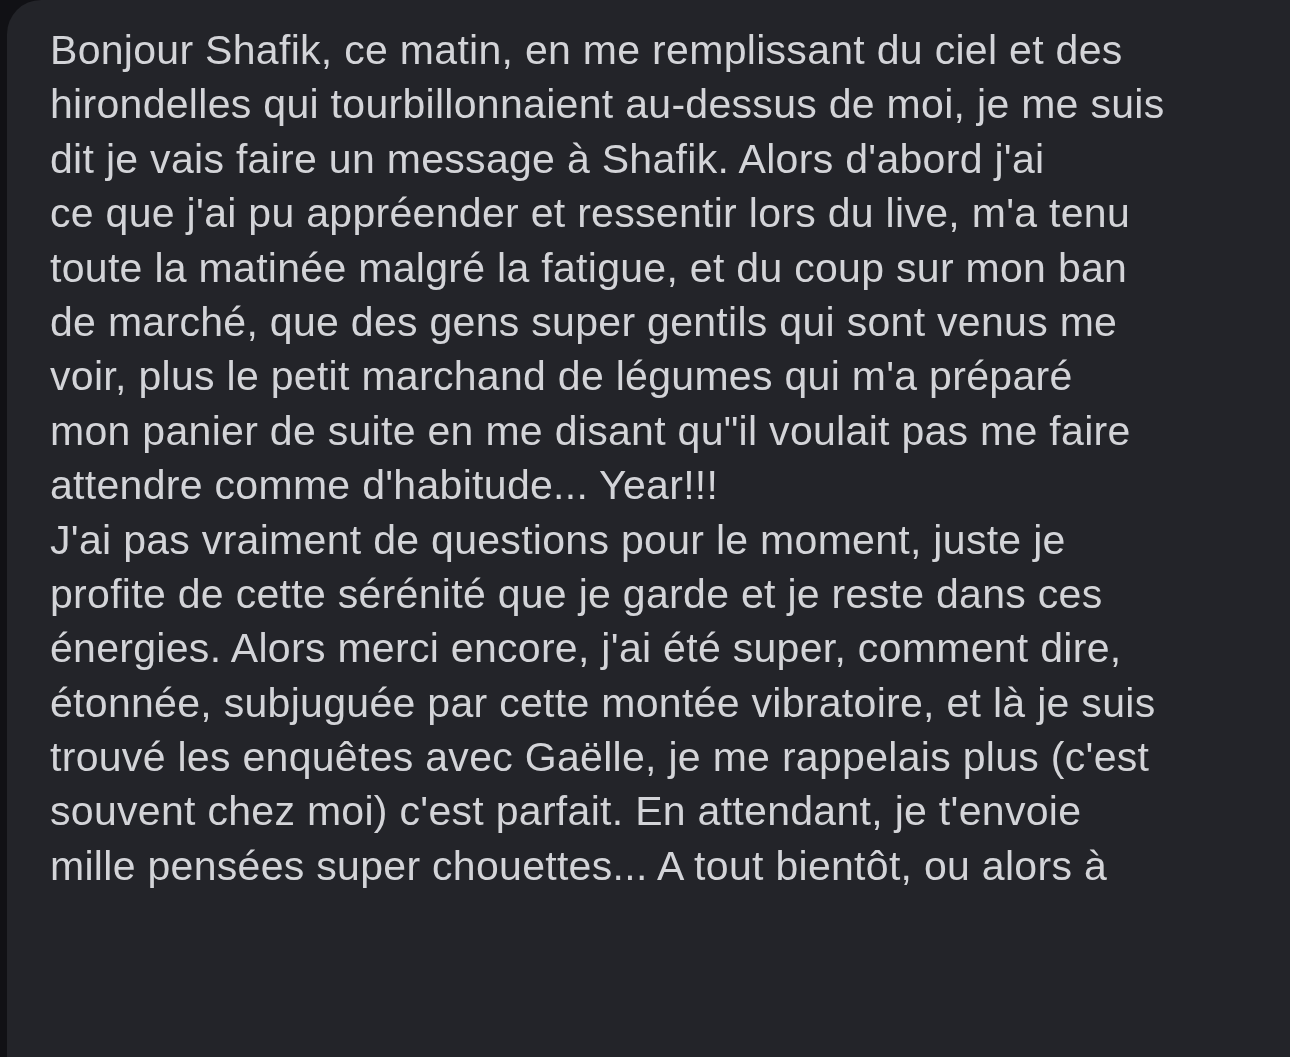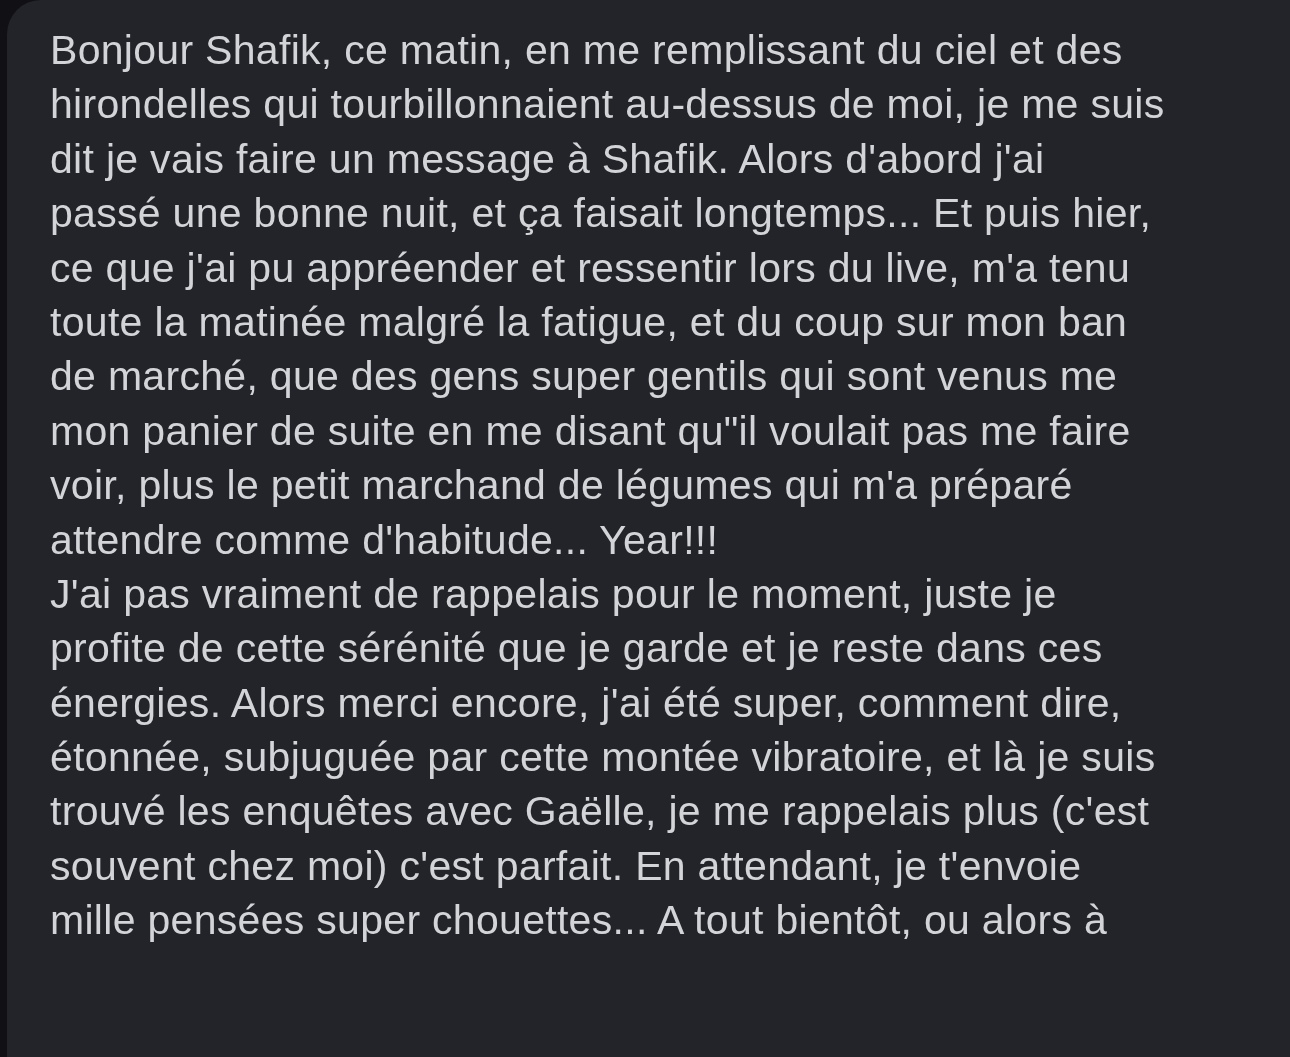--- a/index.html
+++ b/index.html
@@ -39,28 +39,27 @@
   }
 </style>
 </head>
 <body>
 
 <div class="panel">
   <div class="message">
     <div class="line">Bonjour Shafik, ce matin, en me remplissant du ciel et des</div>
     <div class="line">hirondelles qui tourbillonnaient au-dessus de moi, je me suis</div>
     <div class="line">dit je vais faire un message à Shafik. Alors d'abord j'ai</div>
-    <div class="line">passé une bonne nuit, et ça faisait longtemps... Et puis hier,</div>
     <div class="line">ce que j'ai pu appréender et ressentir lors du live, m'a tenu</div>
     <div class="line">toute la matinée malgré la fatigue, et du coup sur mon ban</div>
     <div class="line">de marché, que des gens super gentils qui sont venus me</div>
+    <div class="line">voir, plus le petit marchand de légumes qui m'a préparé</div>
     <div class="line">mon panier de suite en me disant qu"il voulait pas me faire</div>
-    <div class="line">voir, plus le petit marchand de légumes qui m'a préparé</div>
     <div class="line">attendre comme d'habitude... Year!!!</div>
-    <div class="line">J'ai pas vraiment de rappelais pour le moment, juste je</div>
+    <div class="line">J'ai pas vraiment de questions pour le moment, juste je</div>
     <div class="line">profite de cette sérénité que je garde et je reste dans ces</div>
     <div class="line">énergies. Alors merci encore, j'ai été super, comment dire,</div>
     <div class="line">étonnée, subjuguée par cette montée vibratoire, et là je suis</div>
     <div class="line">trouvé les enquêtes avec Gaëlle, je me rappelais plus (c'est</div>
     <div class="line">souvent chez moi) c'est parfait. En attendant, je t'envoie</div>
     <div class="line">mille pensées super chouettes... A tout bientôt, ou alors à</div>
   </div>
 </div>
 
 </body></html>

